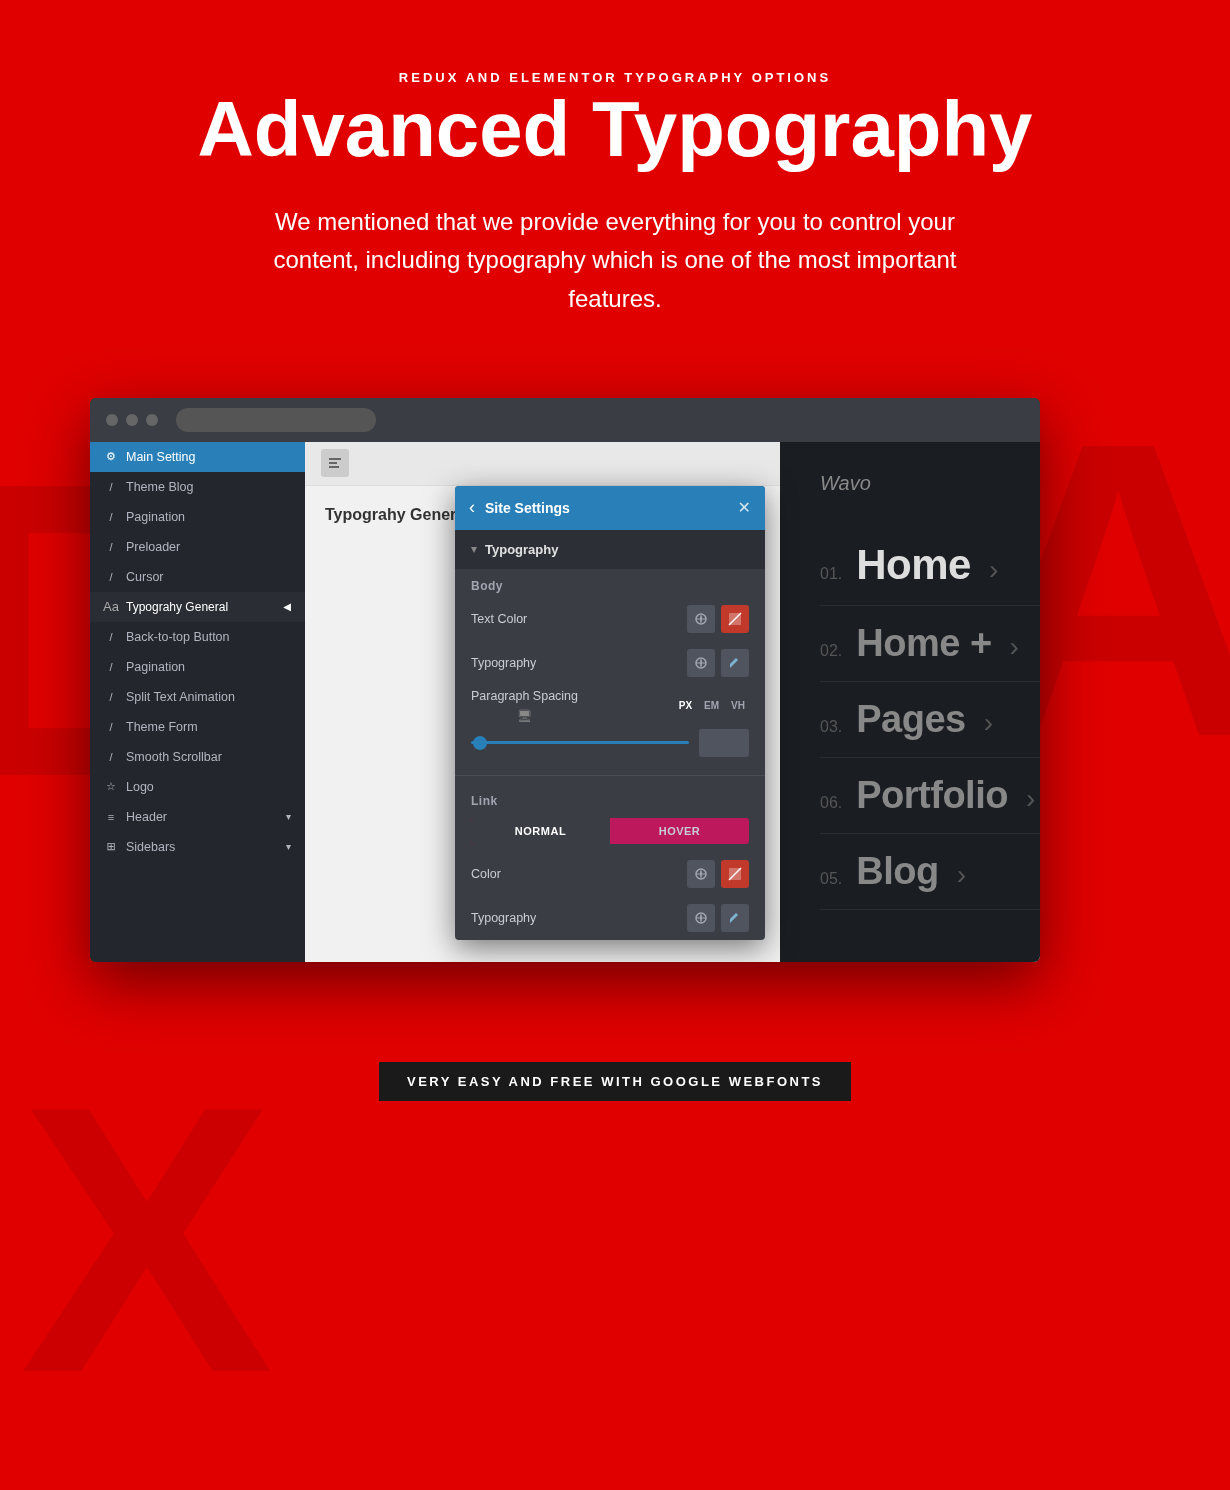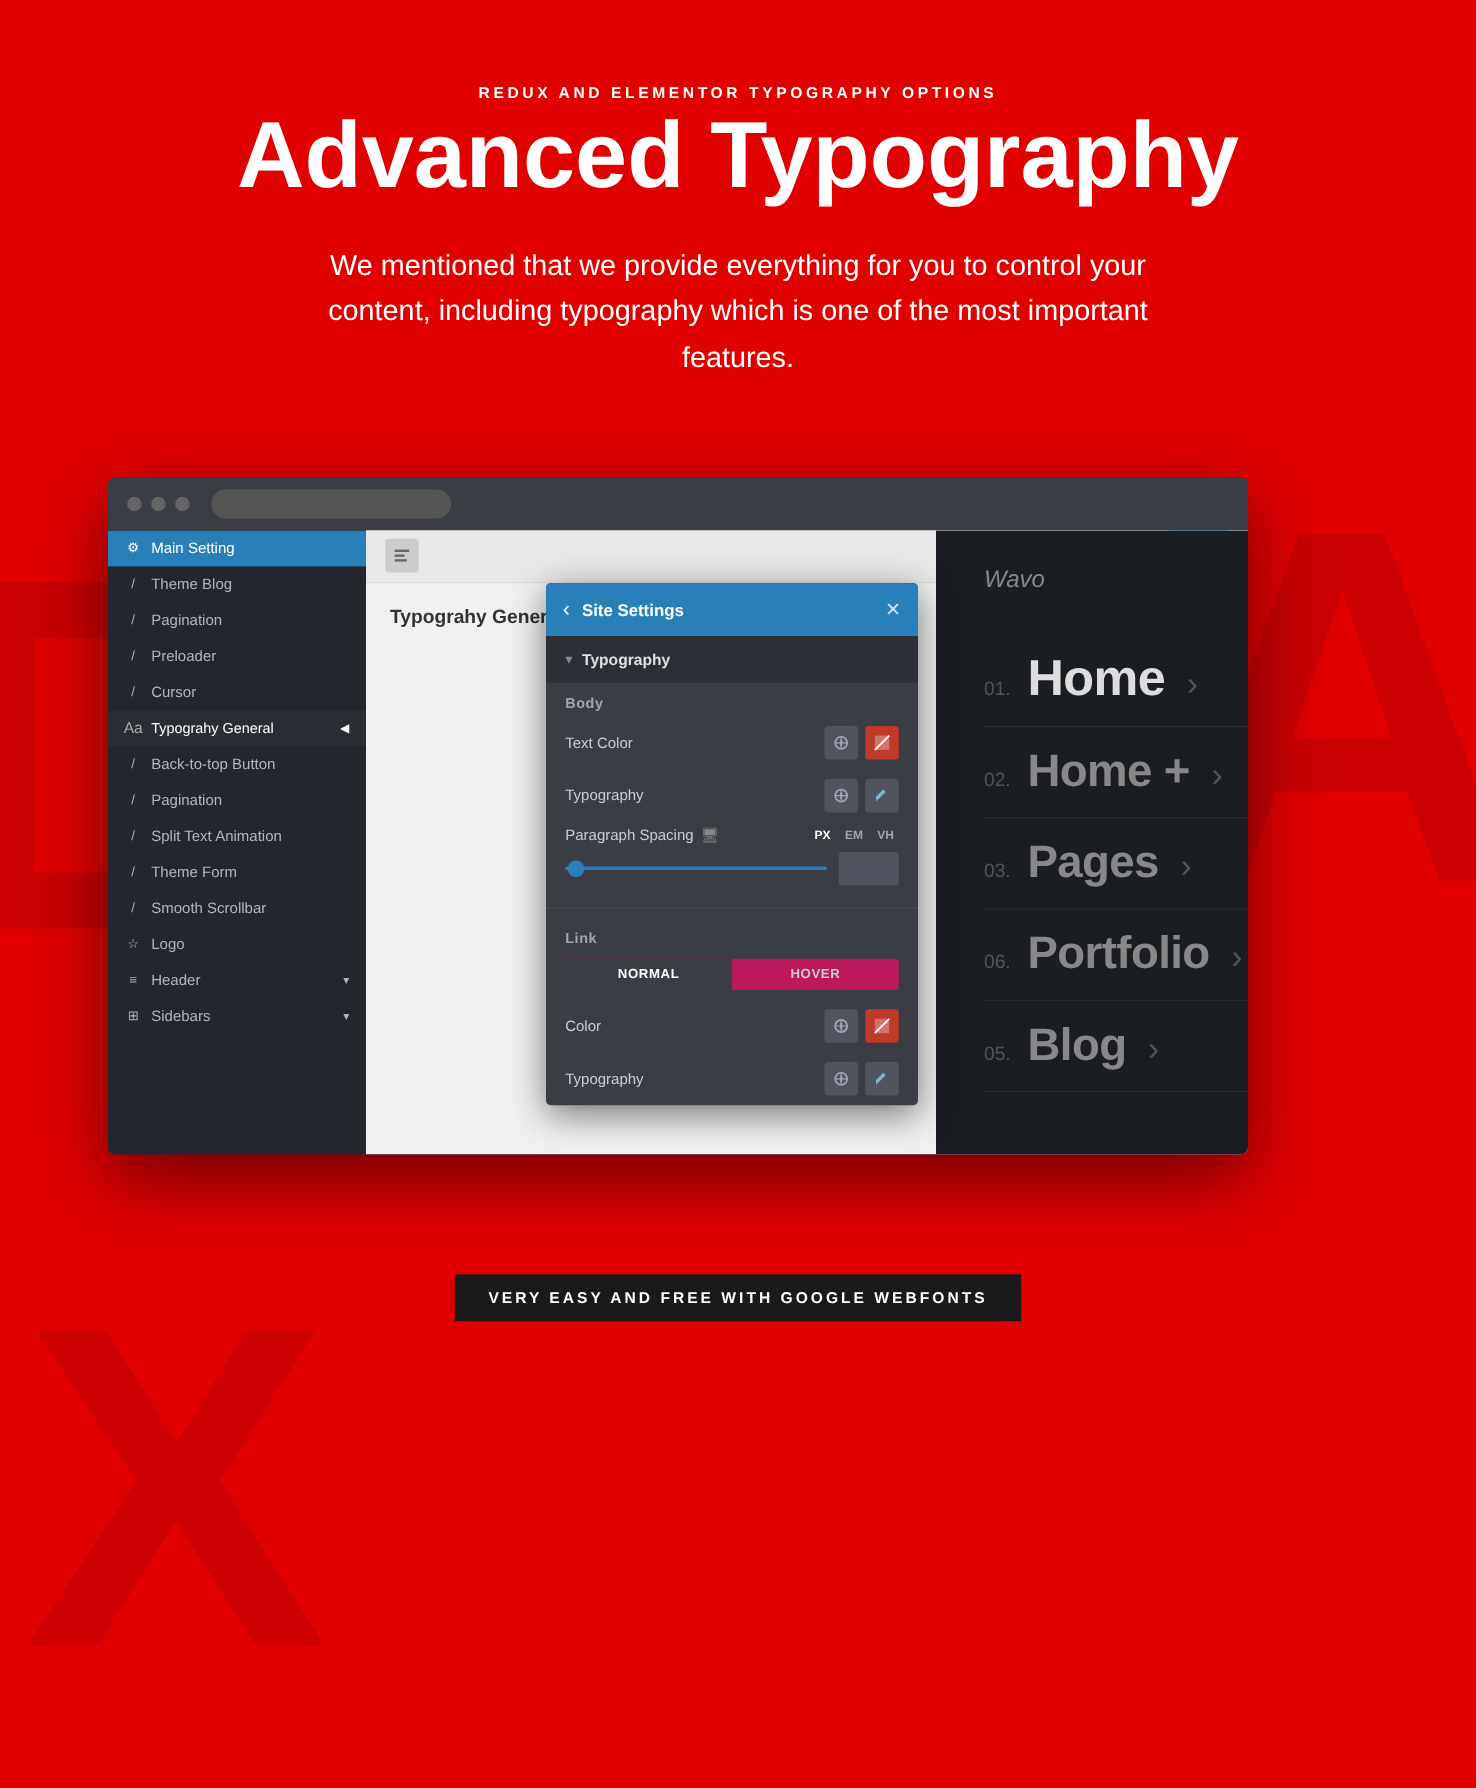--- a/index.html
+++ b/index.html
@@ -333,20 +333,21 @@
       align-items: center;
       justify-content: space-between;
       margin-bottom: 6px;
     }
     .spacing-label {
       color: #c8cdd5;
       font-size: 12.5px;
       display: flex;
       align-items: center;
       gap: 6px;
+      flex-direction: column;
     }
     .monitor-icon {
       font-size: 12px;
       color: #888;
     }
     .spacing-units {
       display: flex;
       gap: 4px;
       font-weight: bold;
     }

